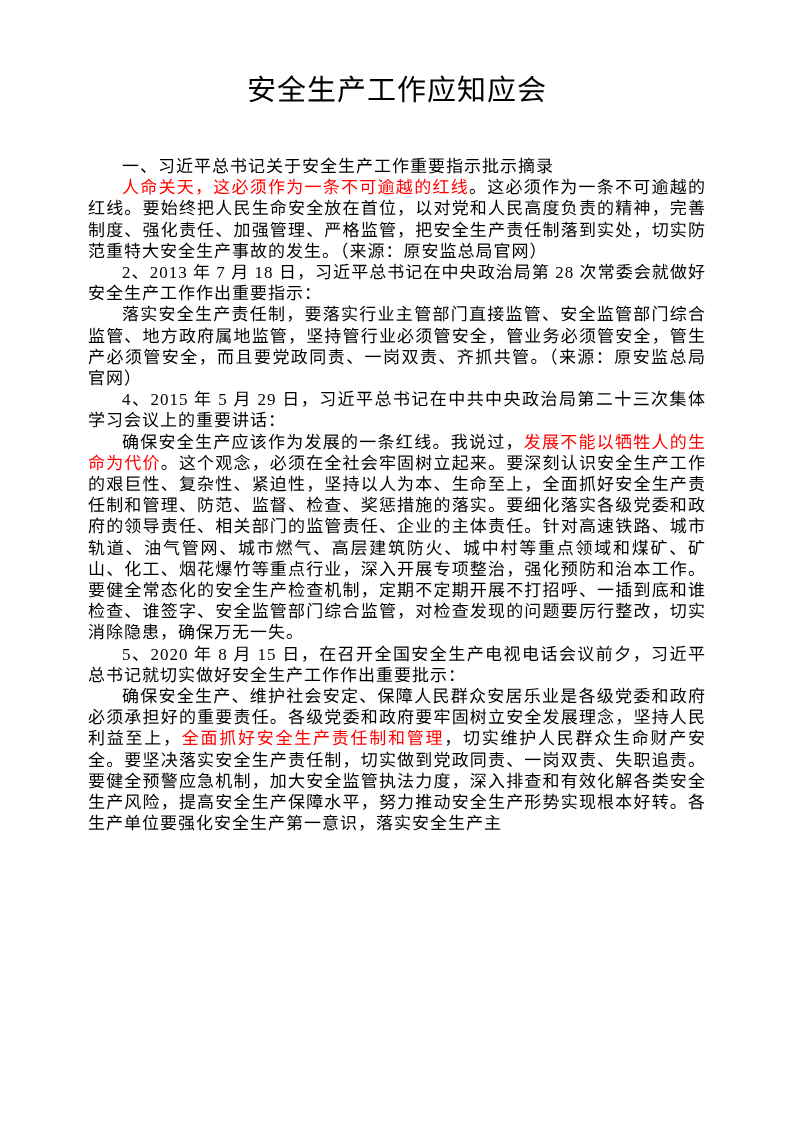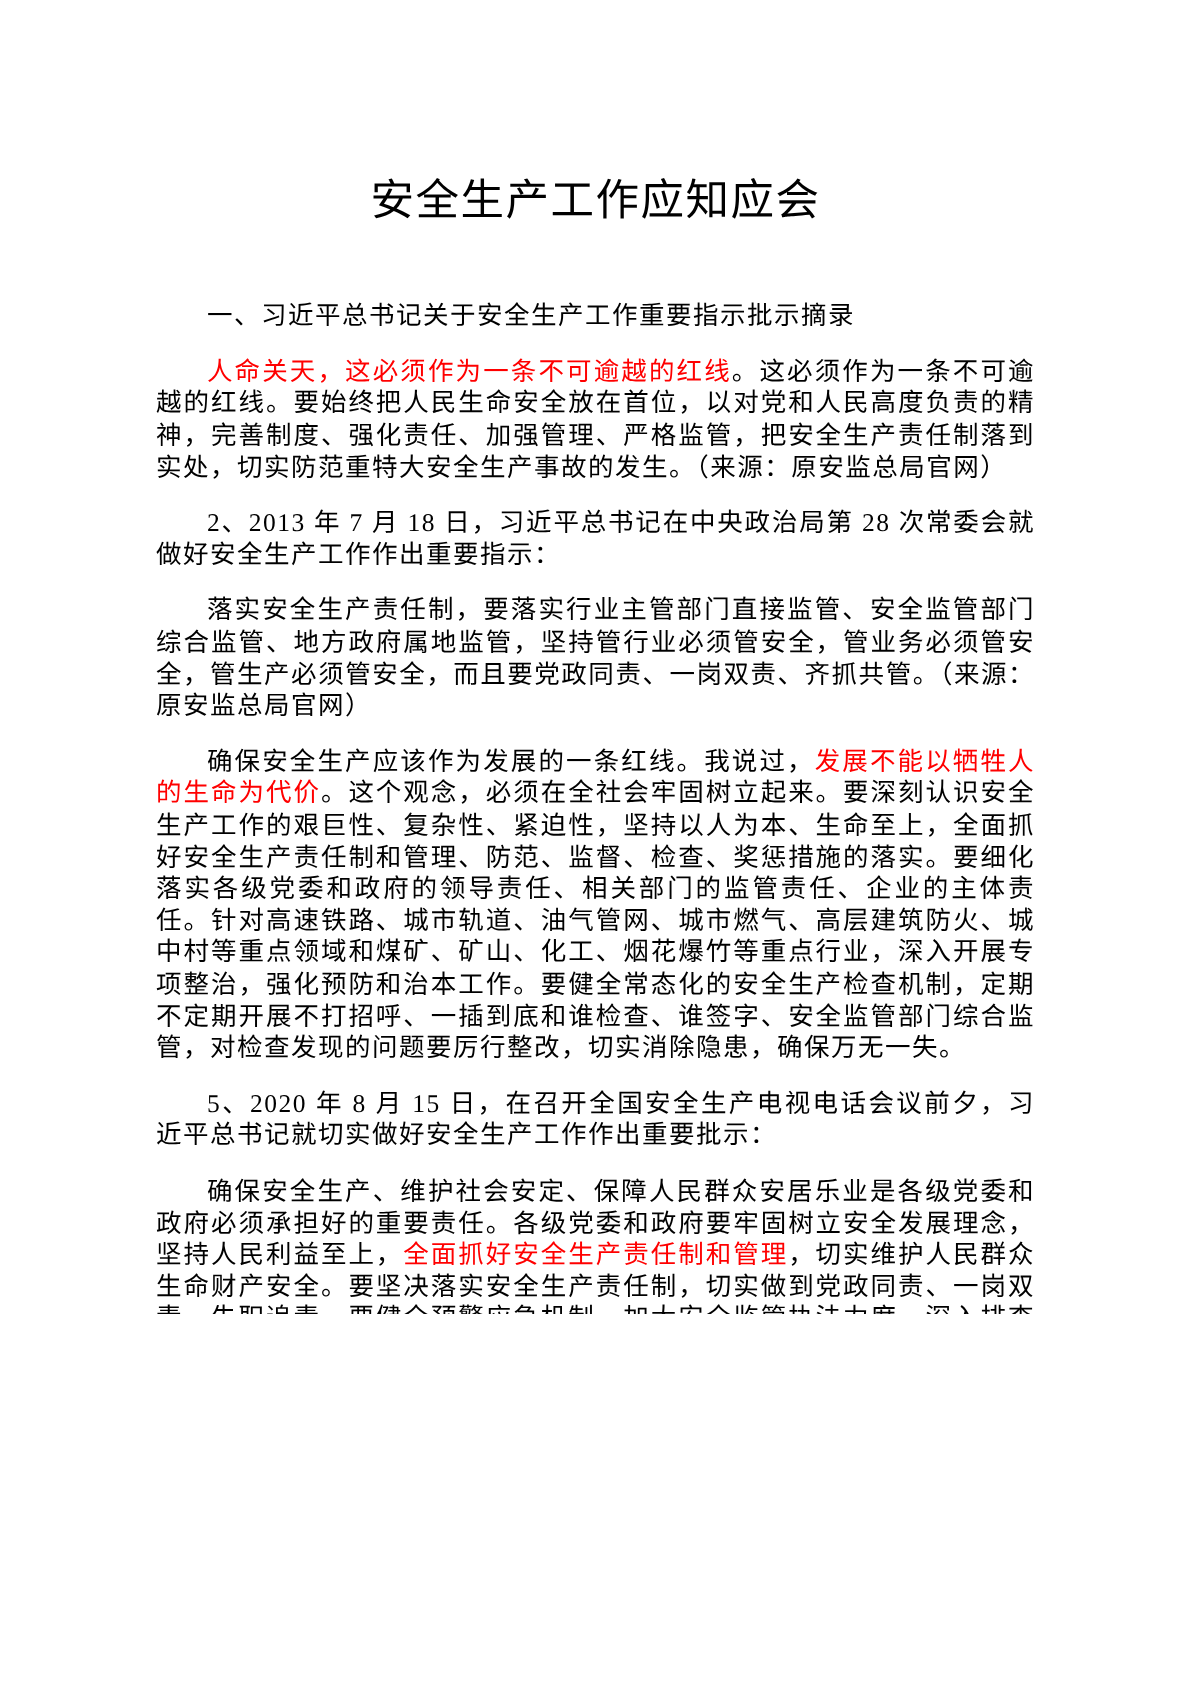--- a/index.html
+++ b/index.html
@@ -5,40 +5,40 @@
   html, body {
     margin: 0;
     padding: 0;
     background: #ffffff;
   }
   .page {
     position: relative;
     width: 793px;
     height: 876px;
     box-sizing: border-box;
-    padding: 116px 87px 0 88px;
+    padding: 72px 87px 0 88px;
     background: var(--page-bg, #ffffff);
     color: var(--text-color, #000000);
     font-family: "Liberation Serif", "DejaVu Serif", serif;
     overflow: hidden;
   }
   .doc-title {
     margin: 0;
     text-align: center;
     font-size: 29px;
     line-height: 36px;
     font-weight: 400;
     font-family: "Liberation Sans", "DejaVu Sans", sans-serif;
     letter-spacing: 1px;
   }
   .doc-body {
     margin-top: 48px;
   }
   .doc-body p {
-    margin: 16px;
+    margin: 0;
     font-size: 17px;
     line-height: 21.2px;
     text-align: justify;
     text-justify: inter-character;
     text-indent: 2em;
     letter-spacing: 1px;
     word-break: break-all;
   }
   .doc-body p span.red {
     color: var(--highlight-color, #ff0000);
@@ -47,17 +47,18 @@
 </head>
 <body>
 
 <div class="page">
   <h1 class="doc-title">安全生产工作应知应会</h1>
   <div class="doc-body">
       <p><span>一、习近平总书记关于安全生产工作重要指示批示摘录</span></p>
       <p><span class="red">人命关天，这必须作为一条不可逾越的红线</span><span>。这必须作为一条不可逾越的红线。要始终把人民生命安全放在首位，以对党和人民高度负责的精神，完善制度、强化责任、加强管理、严格监管，把安全生产责任制落到实处，切实防范重特大安全生产事故的发生。（来源：原安监总局官网）</span></p>
       <p><span>2、2013 年 7 月 18 日，习近平总书记在中央政治局第 28 次常委会就做好安全生产工作作出重要指示：</span></p>
       <p><span>落实安全生产责任制，要落实行业主管部门直接监管、安全监管部门综合监管、地方政府属地监管，坚持管行业必须管安全，管业务必须管安全，管生产必须管安全，而且要党政同责、一岗双责、齐抓共管。（来源：原安监总局官网）</span></p>
+      <p><span>4、2015 年 5 月 29 日，习近平总书记在中共中央政治局第二十三次集体学习会议上的重要讲话：</span></p>
       <p><span>确保安全生产应该作为发展的一条红线。我说过，</span><span class="red">发展不能以牺牲人的生命为代价</span><span>。这个观念，必须在全社会牢固树立起来。要深刻认识安全生产工作的艰巨性、复杂性、紧迫性，坚持以人为本、生命至上，全面抓好安全生产责任制和管理、防范、监督、检查、奖惩措施的落实。要细化落实各级党委和政府的领导责任、相关部门的监管责任、企业的主体责任。针对高速铁路、城市轨道、油气管网、城市燃气、高层建筑防火、城中村等重点领域和煤矿、矿山、化工、烟花爆竹等重点行业，深入开展专项整治，强化预防和治本工作。要健全常态化的安全生产检查机制，定期不定期开展不打招呼、一插到底和谁检查、谁签字、安全监管部门综合监管，对检查发现的问题要厉行整改，切实消除隐患，确保万无一失。</span></p>
       <p><span>5、2020 年 8 月 15 日，在召开全国安全生产电视电话会议前夕，习近平总书记就切实做好安全生产工作作出重要批示：</span></p>
       <p><span>确保安全生产、维护社会安定、保障人民群众安居乐业是各级党委和政府必须承担好的重要责任。各级党委和政府要牢固树立安全发展理念，坚持人民利益至上，</span><span class="red">全面抓好安全生产责任制和管理</span><span>，切实维护人民群众生命财产安全。要坚决落实安全生产责任制，切实做到党政同责、一岗双责、失职追责。要健全预警应急机制，加大安全监管执法力度，深入排查和有效化解各类安全生产风险，提高安全生产保障水平，努力推动安全生产形势实现根本好转。各生产单位要强化安全生产第一意识，落实安全生产主</span></p>
     </div>
 </div>
 
 </body></html>

